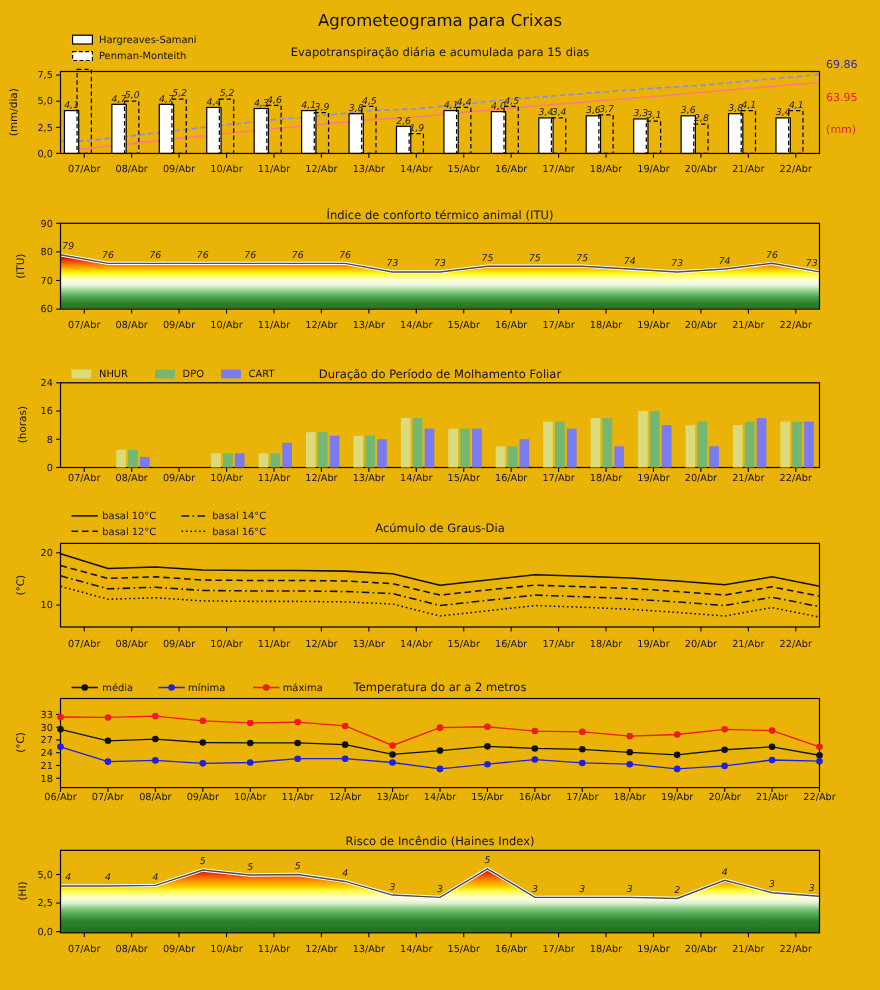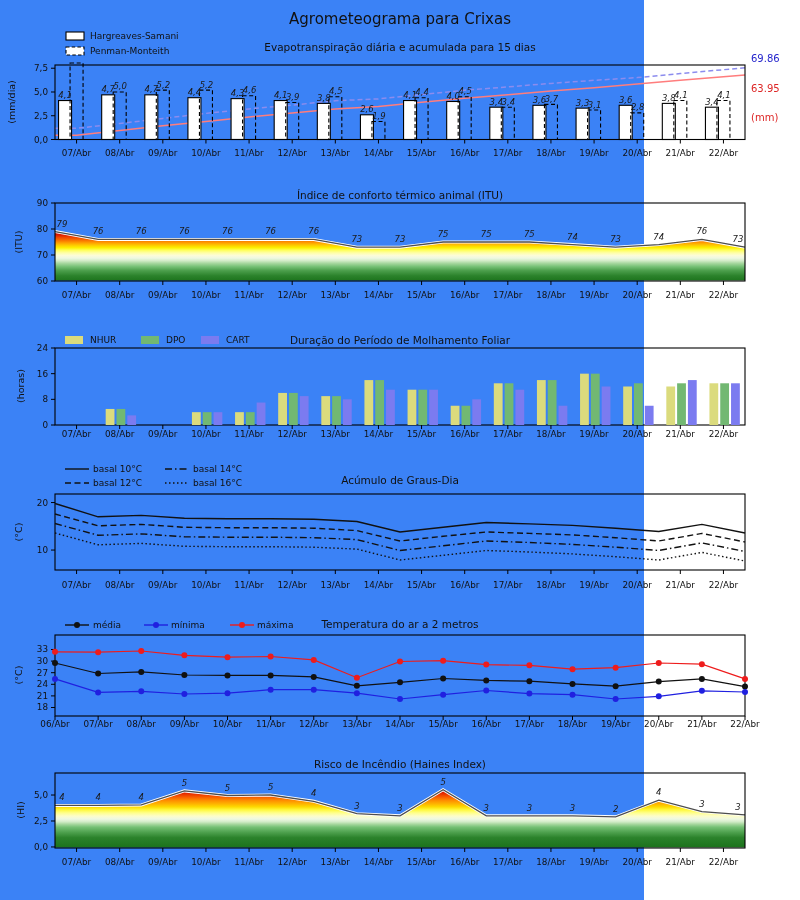--- a/index.html
+++ b/index.html
@@ -1,16 +1,16 @@
 <!DOCTYPE html>
 <html><head>
 <meta charset="utf-8">
 <style>
   html,body{margin:0;padding:0;background:#ffffff;}
-  .wrap{width:644px;height:900px;background:#3b82f6;position:relative;font-family:"DejaVu Sans",sans-serif;}
+  .wrap{width:800px;height:900px;background:#eab308;position:relative;font-family:"DejaVu Sans",sans-serif;}
   svg text{font-family:"DejaVu Sans",sans-serif;}
   .main-title{font-size:15px;fill:#111;}
   .ptitle{font-size:10.5px;fill:#111;}
   .ylab{font-size:9.5px;fill:#111;}
   .tick{font-size:8.8px;fill:#111;}
   .leg{font-size:9px;fill:#111;}
   .plabel{font-size:8.5px;font-style:italic;fill:#1a1a1a;}
   .rlab{font-size:10px;}
 </style>
 </head>

